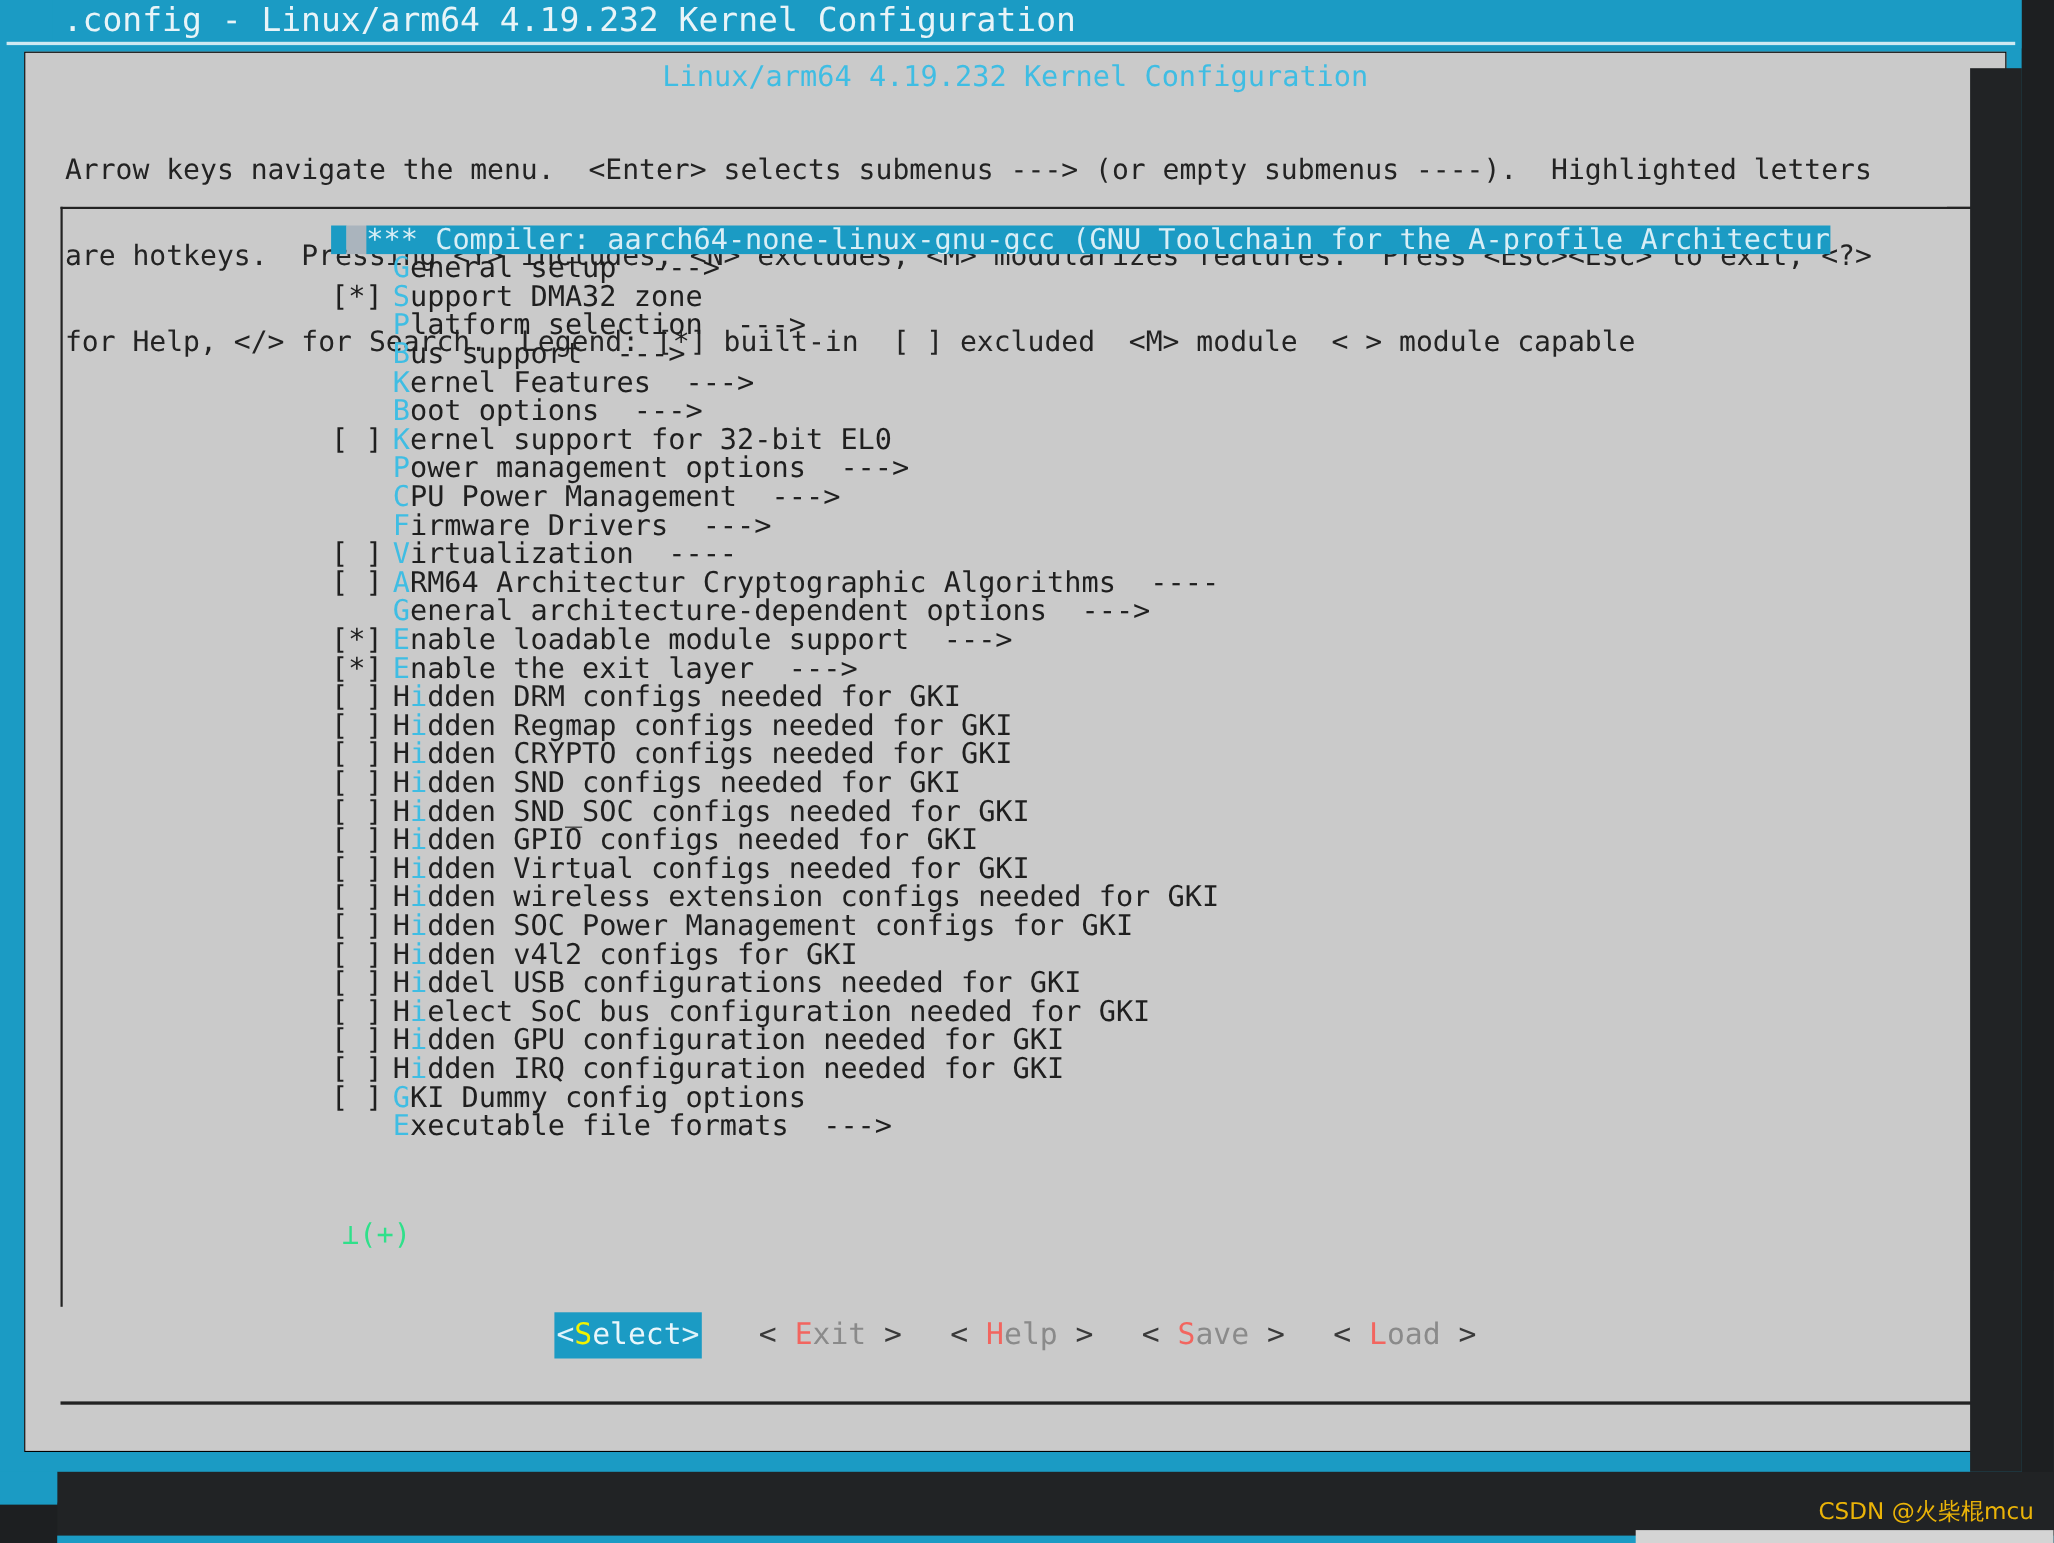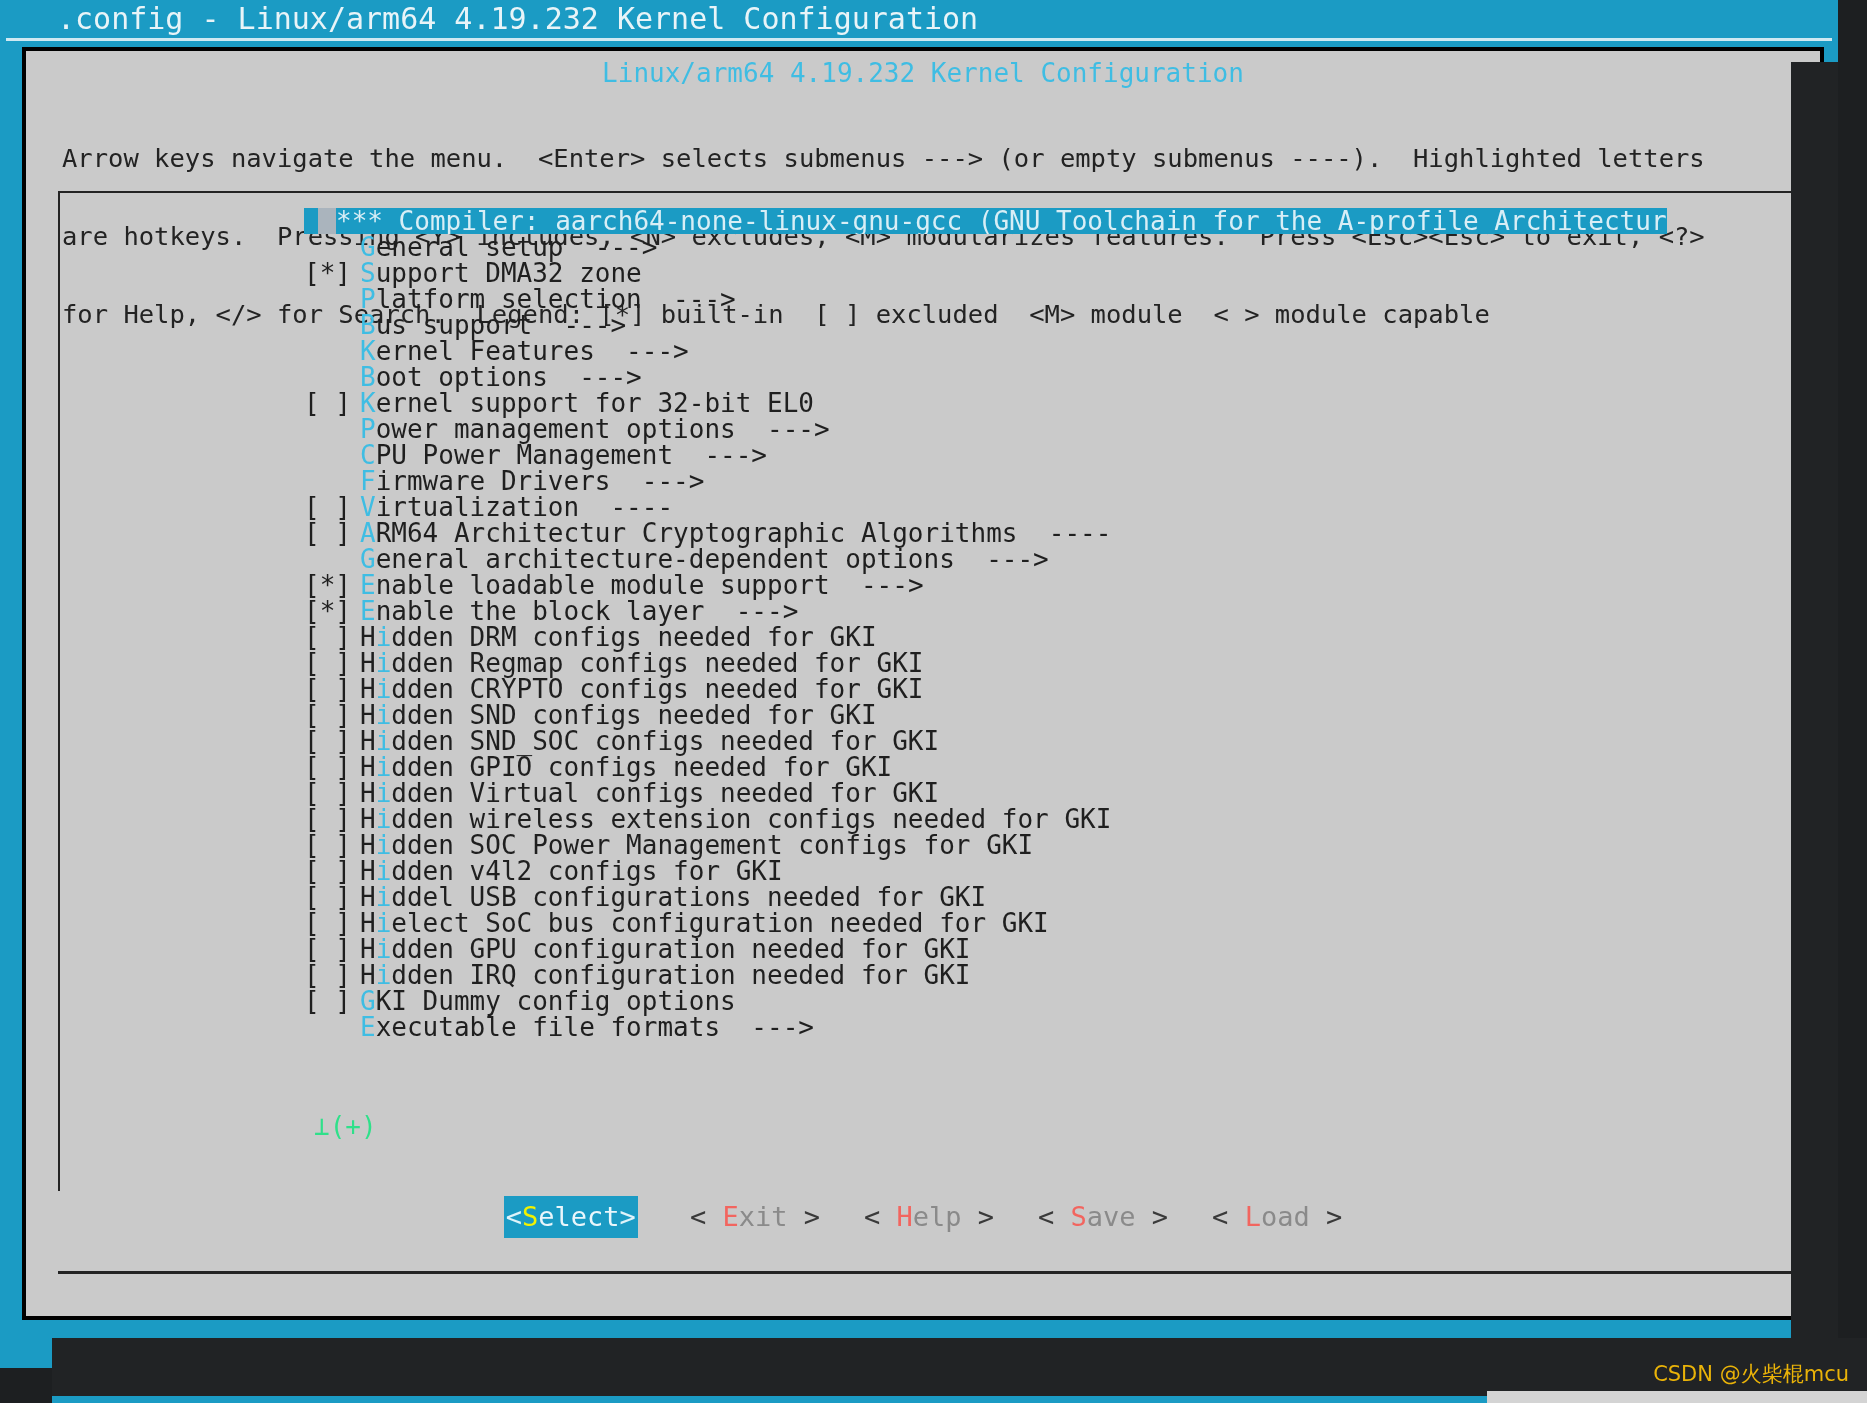--- a/index.html
+++ b/index.html
@@ -53,21 +53,21 @@
   }
 
   
   #dialog {
     position: absolute;
     left: 22px;
     top: 47px;
     width: 1802px;
     height: 1273px;
     background: #cacaca;
-    border: 4px solid #000000;
+    border: 1px solid #000000;
   }
 
   #dialog-title {
     position: absolute;
     left: 0; top: 5px;
     width: 100%;
     text-align: center;
     color: #3fbde3;
     font-size: 26px;
     line-height: 34px;
@@ -308,21 +308,21 @@
           <div class="menu-row"><span class="mark"></span><span class="hot">K</span><span class="rest">ernel Features</span><span class="arrow">  ---&gt;</span></div>
           <div class="menu-row"><span class="mark"></span><span class="hot">B</span><span class="rest">oot options</span><span class="arrow">  ---&gt;</span></div>
           <div class="menu-row"><span class="mark">[ ]</span><span class="hot">K</span><span class="rest">ernel support for 32-bit EL0</span></div>
           <div class="menu-row"><span class="mark"></span><span class="hot">P</span><span class="rest">ower management options</span><span class="arrow">  ---&gt;</span></div>
           <div class="menu-row"><span class="mark"></span><span class="hot">C</span><span class="rest">PU Power Management</span><span class="arrow">  ---&gt;</span></div>
           <div class="menu-row"><span class="mark"></span><span class="hot">F</span><span class="rest">irmware Drivers</span><span class="arrow">  ---&gt;</span></div>
           <div class="menu-row"><span class="mark">[ ]</span><span class="hot">V</span><span class="rest">irtualization</span><span class="arrow">  ----</span></div>
           <div class="menu-row"><span class="mark">[ ]</span><span class="hot">A</span><span class="rest">RM64 Architectur Cryptographic Algorithms</span><span class="arrow">  ----</span></div>
           <div class="menu-row"><span class="mark"></span><span class="hot">G</span><span class="rest">eneral architecture-dependent options</span><span class="arrow">  ---&gt;</span></div>
           <div class="menu-row"><span class="mark">[*]</span><span class="hot">E</span><span class="rest">nable loadable module support</span><span class="arrow">  ---&gt;</span></div>
-          <div class="menu-row"><span class="mark">[*]</span><span class="hot">E</span><span class="rest">nable the block layer</span><span class="arrow">  ---&gt;</span></div>
+          <div class="menu-row"><span class="mark">[*]</span><span class="hot">E</span><span class="rest">nable the exit layer</span><span class="arrow">  ---&gt;</span></div>
           <div class="menu-row"><span class="mark">[ ]</span><span class="pre">H</span><span class="hot">i</span><span class="rest">dden DRM configs needed for GKI</span></div>
           <div class="menu-row"><span class="mark">[ ]</span><span class="pre">H</span><span class="hot">i</span><span class="rest">dden Regmap configs needed for GKI</span></div>
           <div class="menu-row"><span class="mark">[ ]</span><span class="pre">H</span><span class="hot">i</span><span class="rest">dden CRYPTO configs needed for GKI</span></div>
           <div class="menu-row"><span class="mark">[ ]</span><span class="pre">H</span><span class="hot">i</span><span class="rest">dden SND configs needed for GKI</span></div>
           <div class="menu-row"><span class="mark">[ ]</span><span class="pre">H</span><span class="hot">i</span><span class="rest">dden SND_SOC configs needed for GKI</span></div>
           <div class="menu-row"><span class="mark">[ ]</span><span class="pre">H</span><span class="hot">i</span><span class="rest">dden GPIO configs needed for GKI</span></div>
           <div class="menu-row"><span class="mark">[ ]</span><span class="pre">H</span><span class="hot">i</span><span class="rest">dden Virtual configs needed for GKI</span></div>
           <div class="menu-row"><span class="mark">[ ]</span><span class="pre">H</span><span class="hot">i</span><span class="rest">dden wireless extension configs needed for GKI</span></div>
           <div class="menu-row"><span class="mark">[ ]</span><span class="pre">H</span><span class="hot">i</span><span class="rest">dden SOC Power Management configs for GKI</span></div>
           <div class="menu-row"><span class="mark">[ ]</span><span class="pre">H</span><span class="hot">i</span><span class="rest">dden v4l2 configs for GKI</span></div>

